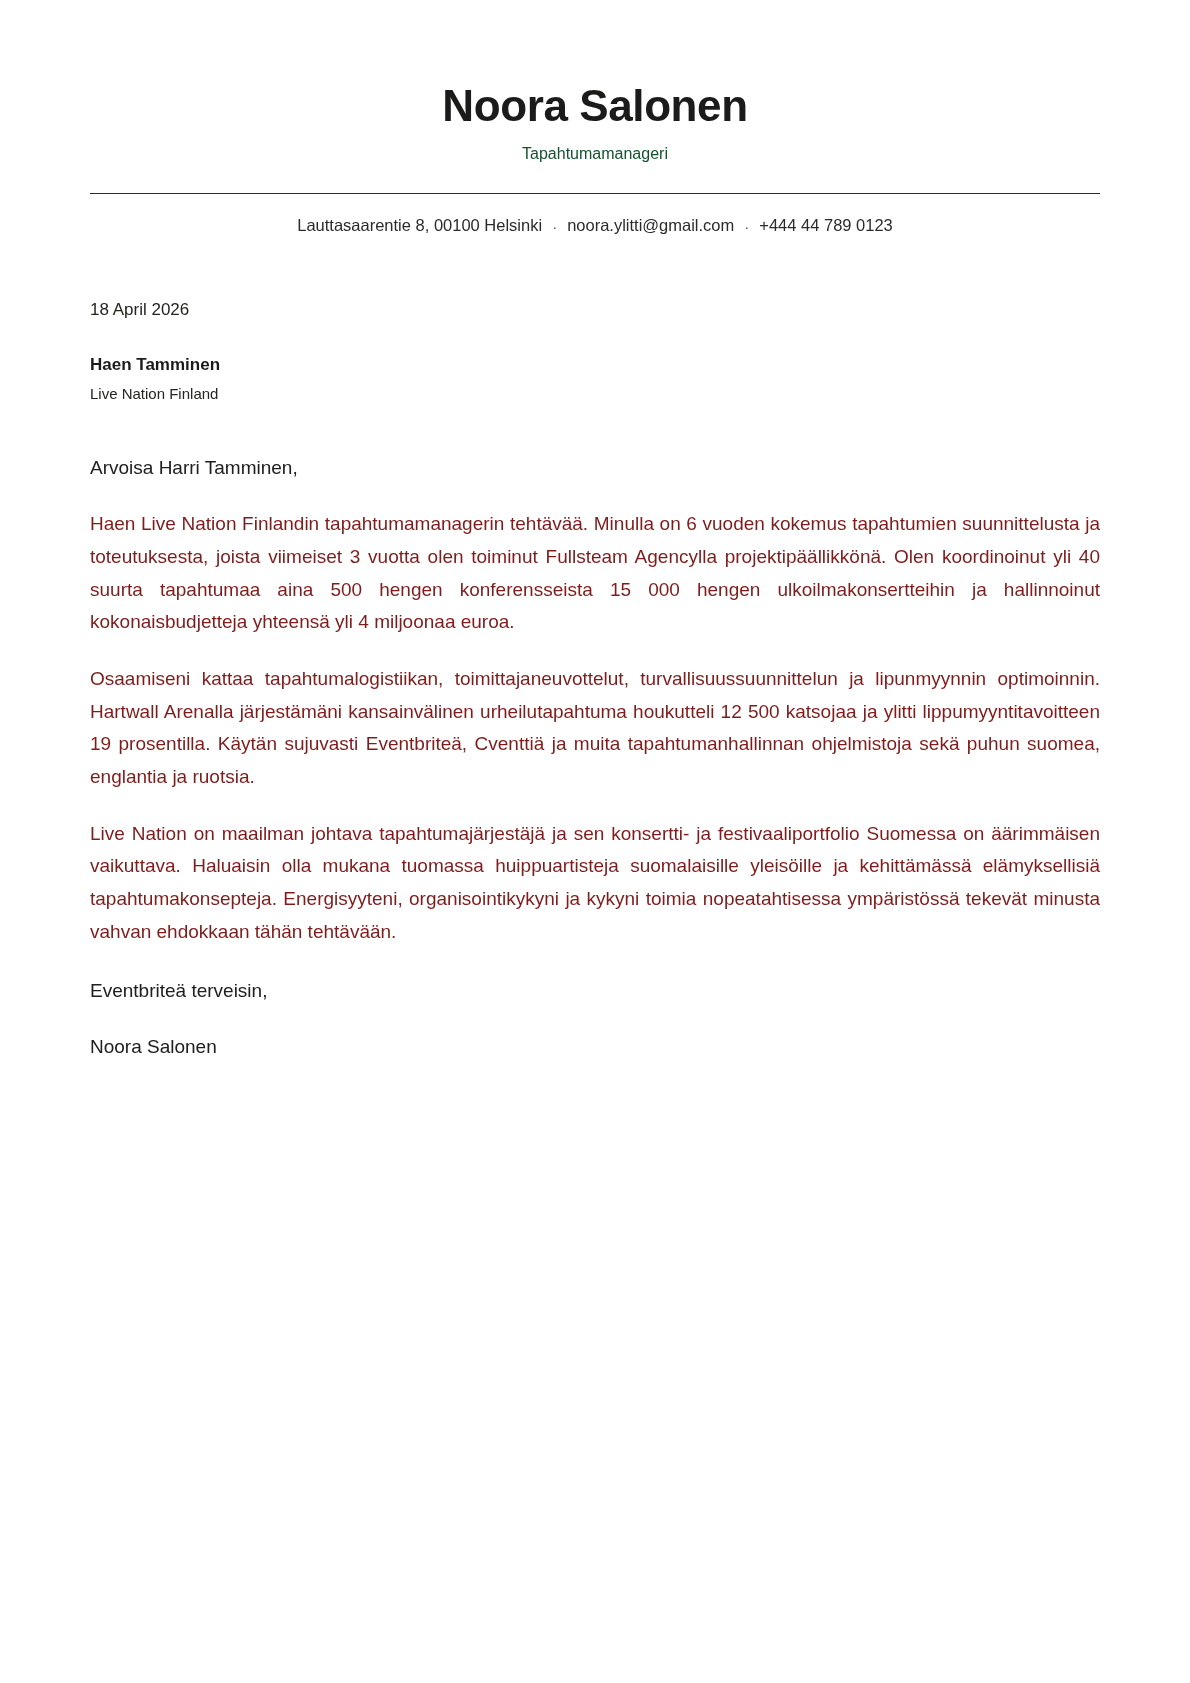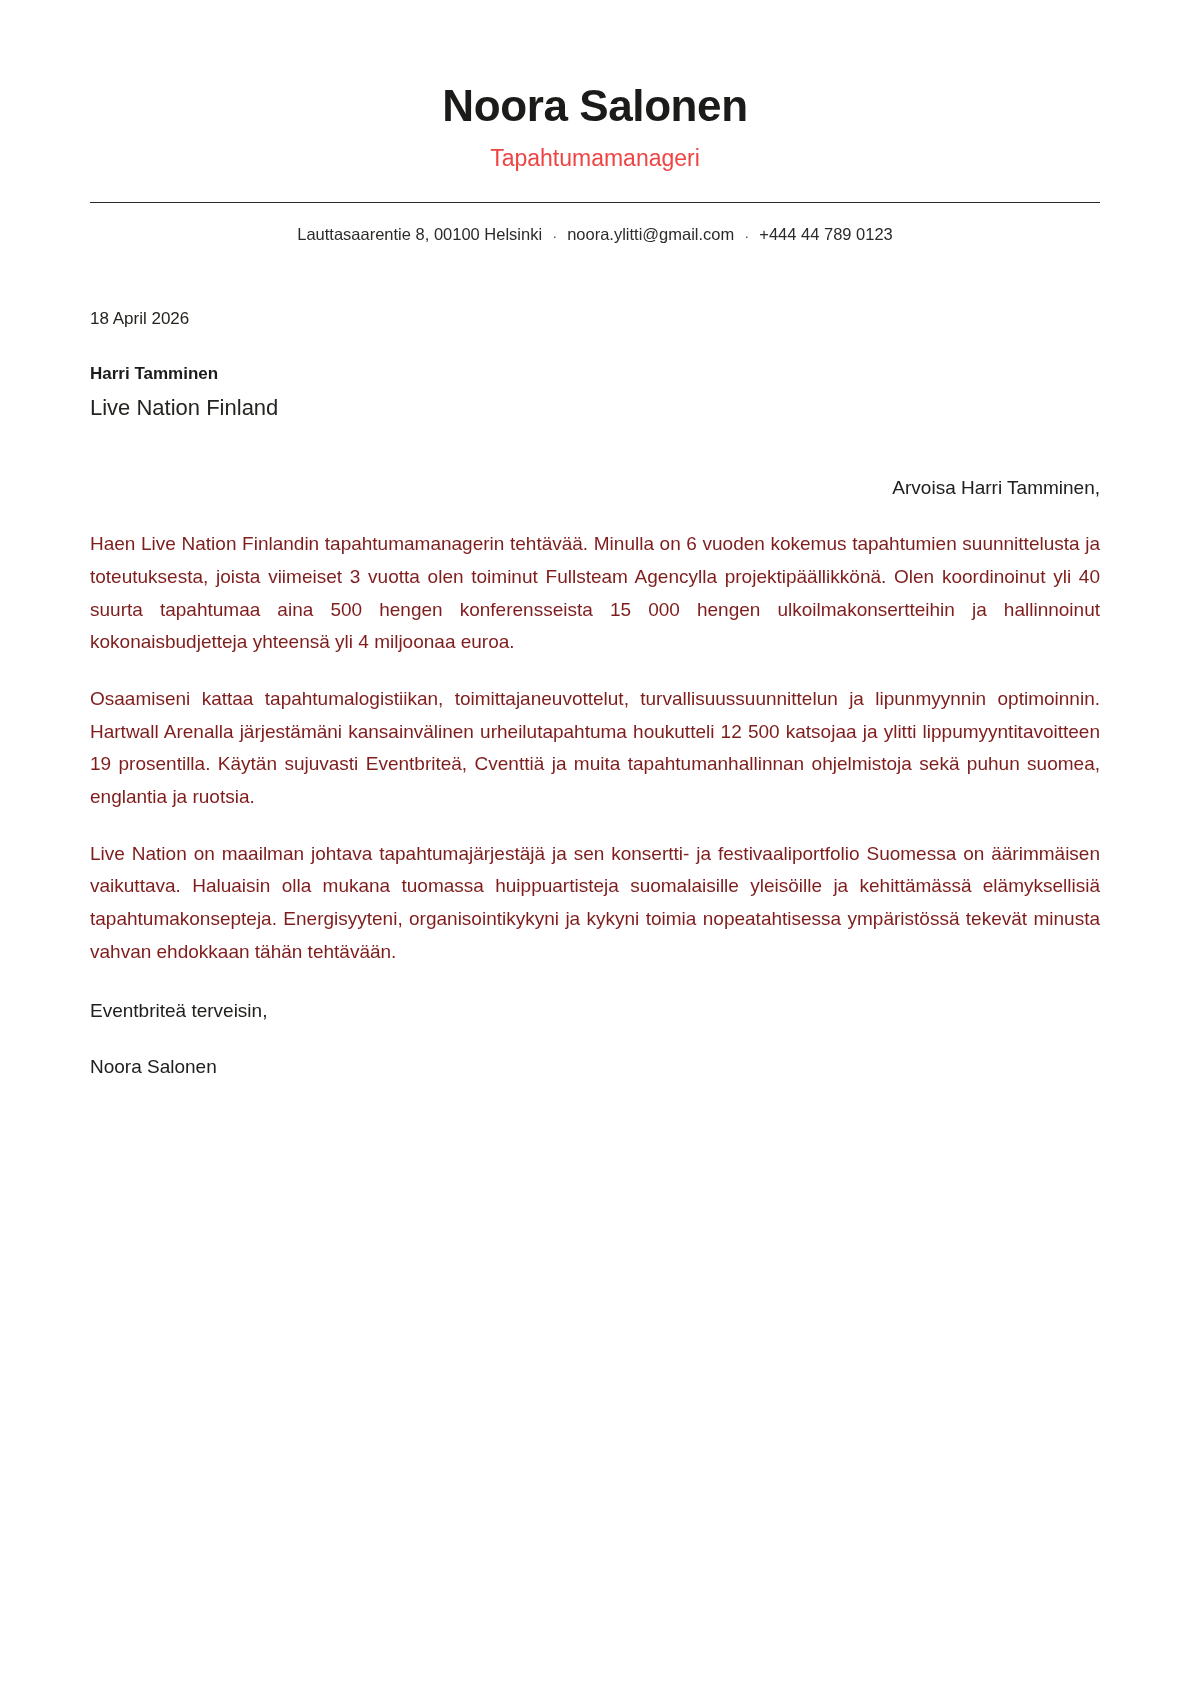--- a/index.html
+++ b/index.html
@@ -35,23 +35,23 @@
   }
   .cand-name {
     font-size: 44px;
     font-weight: 700;
     letter-spacing: -0.4px;
     line-height: 1.18;
     color: #1b1c1a;
     margin: 0;
   }
   .cand-role {
-    font-size: 23px;
+    font-size: 16px;
     font-weight: 400;
-    color: #ef4444;
+    color: #14532d;
     margin: 12px 0 0 0;
     line-height: 1.3;
   }
   .rule {
     height: 1px;
     background: #2b2c2a;
     margin-top: 28px;
     width: 100%;
   }
   .contact-line {
@@ -82,37 +82,36 @@
   .recipient {
     margin-top: 30px;
   }
   .recipient-name {
     font-size: 17px;
     font-weight: 700;
     color: #1b1c1a;
     line-height: 1.55;
   }
   .recipient-company {
-    font-size: 22px;
+    font-size: 15px;
     font-weight: 400;
     color: #24251f;
     line-height: 1.55;
     margin-top: 3px;
   }
 
   
   .letter {
     margin-top: 48px;
   }
   .salutation {
     font-size: 19px;
     line-height: 1.55;
     color: #20211f;
     margin: 0 0 26px 0;
-    text-align: right;
   }
   .para {
     font-size: 19px;
     line-height: 1.72;
     color: #7f1d1d;
     text-align: justify;
     margin: 0 0 24px 0;
     hyphens: none;
   }
   .para.last-of-body {
@@ -144,21 +143,21 @@
       <div class="cand-role">Tapahtumamanageri</div>
       <div class="rule"></div>
       <div class="contact-line">
         <span>Lauttasaarentie 8, 00100 Helsinki</span><span class="contact-sep">·</span><span>noora.ylitti@gmail.com</span><span class="contact-sep">·</span><span>+444 44 789 0123</span>
       </div>
     </div>
 
     <div class="meta">
       <div class="meta-date">18 April 2026</div>
       <div class="recipient">
-        <div class="recipient-name">Harri Tamminen</div>
+        <div class="recipient-name">Haen Tamminen</div>
         <div class="recipient-company">Live Nation Finland</div>
       </div>
     </div>
 
     <div class="letter">
       <p class="salutation">Arvoisa Harri Tamminen,</p>
       <p class="para">Haen Live Nation Finlandin tapahtumamanagerin tehtävää. Minulla on 6 vuoden kokemus tapahtumien suunnittelusta ja toteutuksesta, joista viimeiset 3 vuotta olen toiminut Fullsteam Agencylla projektipäällikkönä. Olen koordinoinut yli 40 suurta tapahtumaa aina 500 hengen konferensseista 15 000 hengen ulkoilmakonsertteihin ja hallinnoinut kokonaisbudjetteja yhteensä yli 4 miljoonaa euroa.</p>
       <p class="para">Osaamiseni kattaa tapahtumalogistiikan, toimittajaneuvottelut, turvallisuussuunnittelun ja lipunmyynnin optimoinnin. Hartwall Arenalla järjestämäni kansainvälinen urheilutapahtuma houkutteli 12 500 katsojaa ja ylitti lippumyyntitavoitteen 19 prosentilla. Käytän sujuvasti Eventbriteä, Cventtiä ja muita tapahtumanhallinnan ohjelmistoja sekä puhun suomea, englantia ja ruotsia.</p>
       <p class="para last-of-body">Live Nation on maailman johtava tapahtumajärjestäjä ja sen konsertti- ja festivaaliportfolio Suomessa on äärimmäisen vaikuttava. Haluaisin olla mukana tuomassa huippuartisteja suomalaisille yleisöille ja kehittämässä elämyksellisiä tapahtumakonsepteja. Energisyyteni, organisointikykyni ja kykyni toimia nopeatahtisessa ympäristössä tekevät minusta vahvan ehdokkaan tähän tehtävään.</p>
       <p class="signoff">Eventbriteä terveisin,</p>

